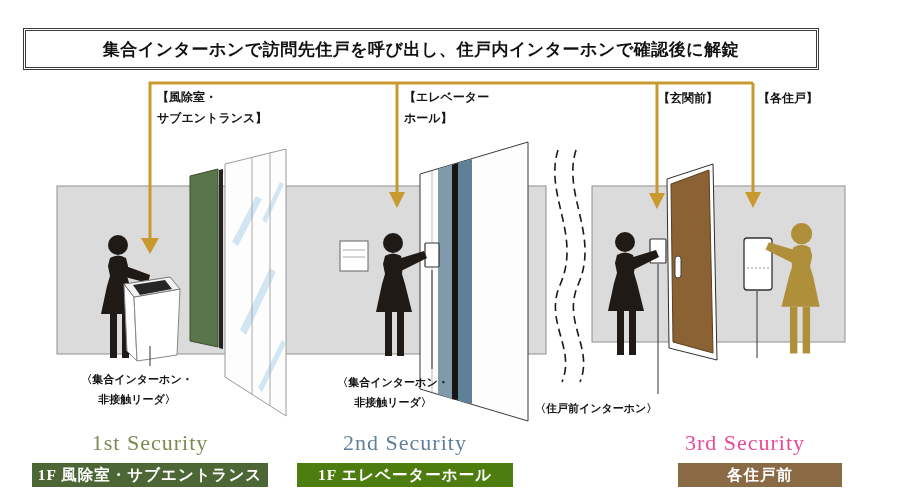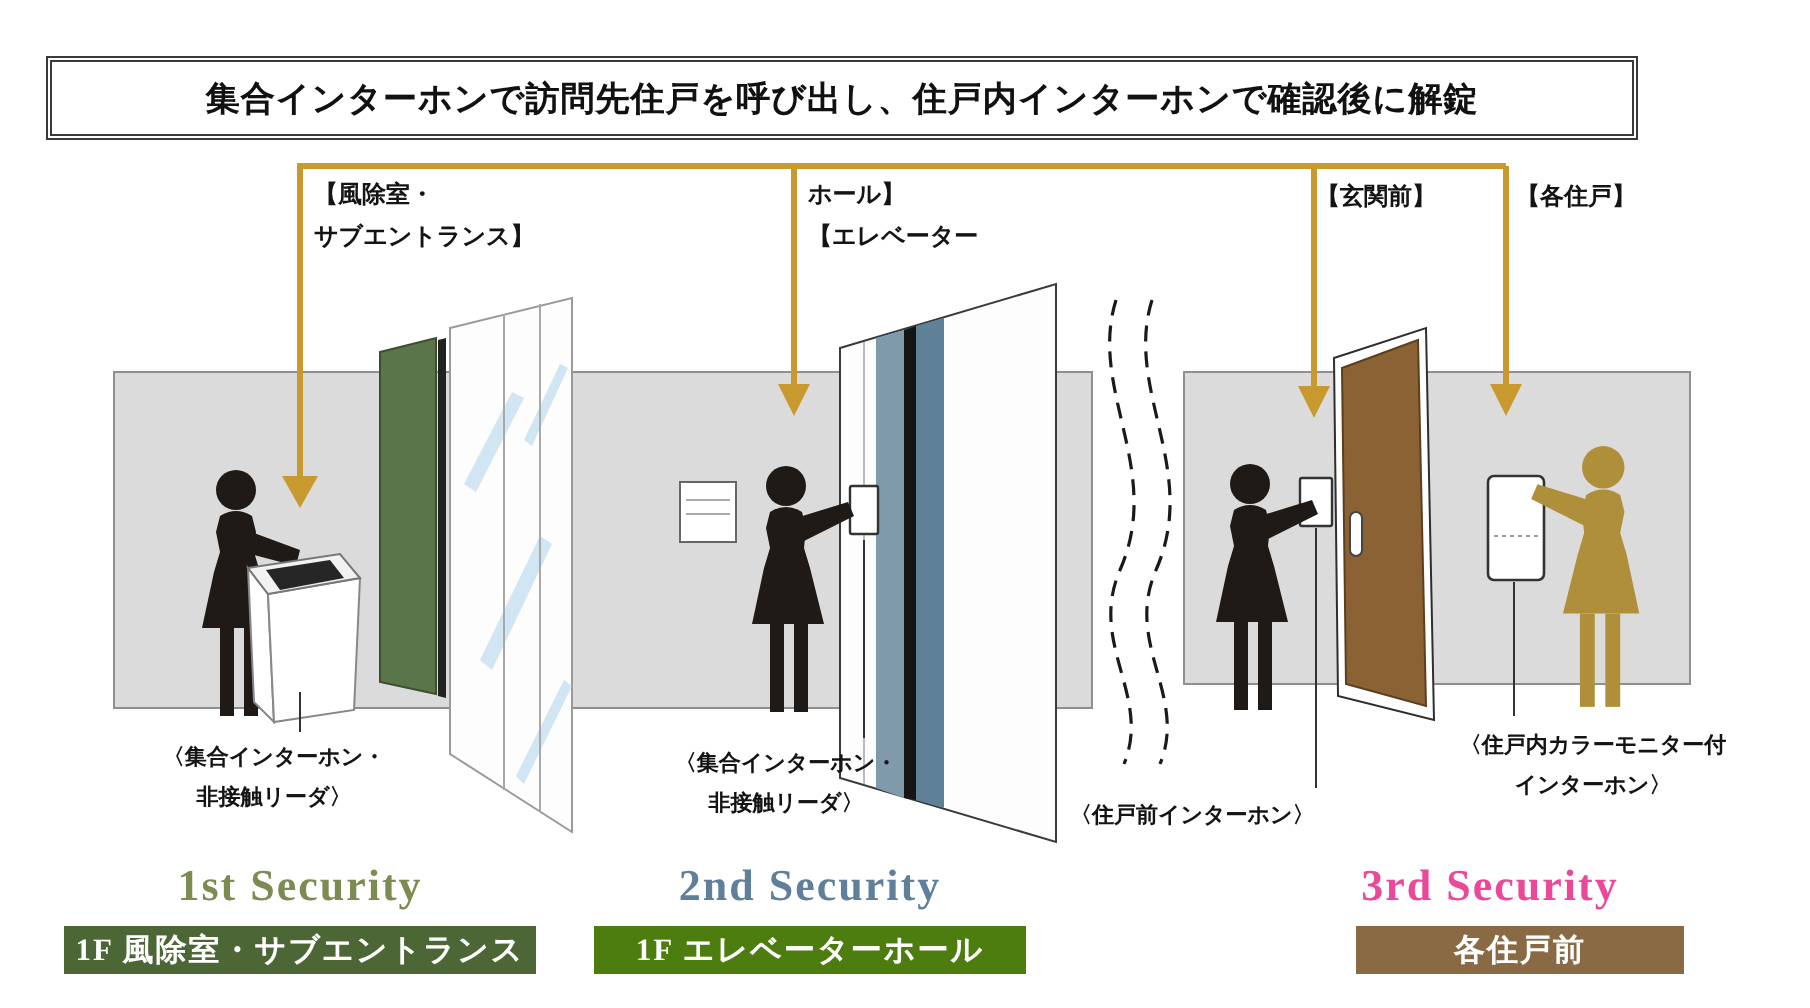--- a/index.html
+++ b/index.html
@@ -10,21 +10,21 @@
   }
   .art { position:absolute; left:0; top:0; }
   .banner {
     position:absolute; left:23px; top:28px; width:796px; height:42px;
     border:3px double #3a3a3a; background:#fff;
     display:flex; align-items:center; justify-content:center;
     font-size:17px; font-weight:bold; letter-spacing:.5px; color:#111;
   }
   .zone { position:absolute; font-size:12px; font-weight:bold; line-height:21px; white-space:nowrap; }
   .cap  { position:absolute; font-size:11px; font-weight:700; line-height:20px; text-align:center; white-space:nowrap; }
-  .rank { position:absolute; font-size:22px; font-weight:700; text-align:center; letter-spacing:1px; white-space:nowrap; }
+  .rank { position:absolute; font-size:22px; font-weight:400; text-align:center; letter-spacing:1px; white-space:nowrap; }
   .locbox {
     position:absolute; height:24px; color:#fff; font-size:15.5px; font-weight:bold; letter-spacing:1px;
     display:flex; align-items:center; justify-content:center; white-space:nowrap;
   }
 </style>
 </head>
 <body>
 
 <div class="stage">
 
@@ -117,22 +117,22 @@
     </g>
   </svg>
 
   <div class="banner">集合インターホンで訪問先住戸を呼び出し、住戸内インターホンで確認後に解錠</div>
 
   <div class="zone" style="left:157px;top:87px">
     <div>【風除室・</div>
     <div>サブエントランス】</div>
   </div>
   <div class="zone" style="left:404px;top:87px">
+    <div>【エレベーター</div>
     <div>ホール】</div>
-    <div>【エレベーター</div>
   </div>
   <div class="zone" style="left:658px;top:88px">
     <div>【玄関前】</div>
     <div></div>
   </div>
   <div class="zone" style="left:758px;top:88px">
     <div>【各住戸】</div>
     <div></div>
   </div>
 
@@ -141,24 +141,20 @@
     <div>非接触リーダ〉</div>
   </div>
   <div class="cap" style="left:293px;top:372px;width:200px">
     <div>〈集合インターホン・</div>
     <div>非接触リーダ〉</div>
   </div>
   <div class="cap" style="left:535px;top:398px;text-align:left">
     <div>〈住戸前インターホン〉</div>
     <div></div>
   </div>
-  <div class="cap" style="left:690px;top:363px;width:213px">
-    <div>〈住戸内カラーモニター付</div>
-    <div>インターホン〉</div>
-  </div>
 
   <div class="rank" style="left: 32px; top: 430px; width: 236px; color: rgb(124, 139, 82);">1st Security</div>
   <div class="locbox" style="left: 32px; top: 463px; width: 236px; background: rgb(76, 102, 53);">1F 風除室・サブエントランス</div>
 
   <div class="rank" style="left: 297px; top: 430px; width: 216px; color: rgb(95, 127, 155);">2nd Security</div>
   <div class="locbox" style="left: 297px; top: 463px; width: 216px; background: #4d7c0f;">1F エレベーターホール</div>
 
   <div class="rank" style="left: 663px; top: 430px; width: 164px; color: #ec4899;">3rd Security</div>
   <div class="locbox" style="left: 663px; top: 463px; width: 164px; background: rgb(138, 106, 68); margin-left: 15px;">各住戸前</div>
 

